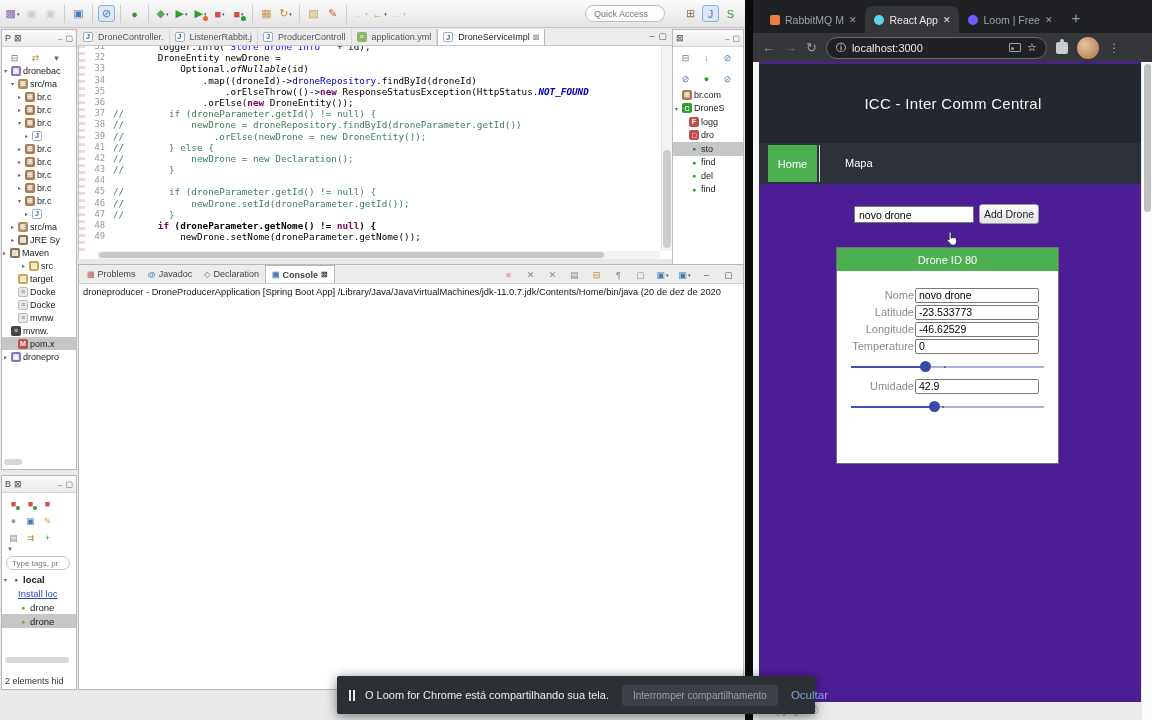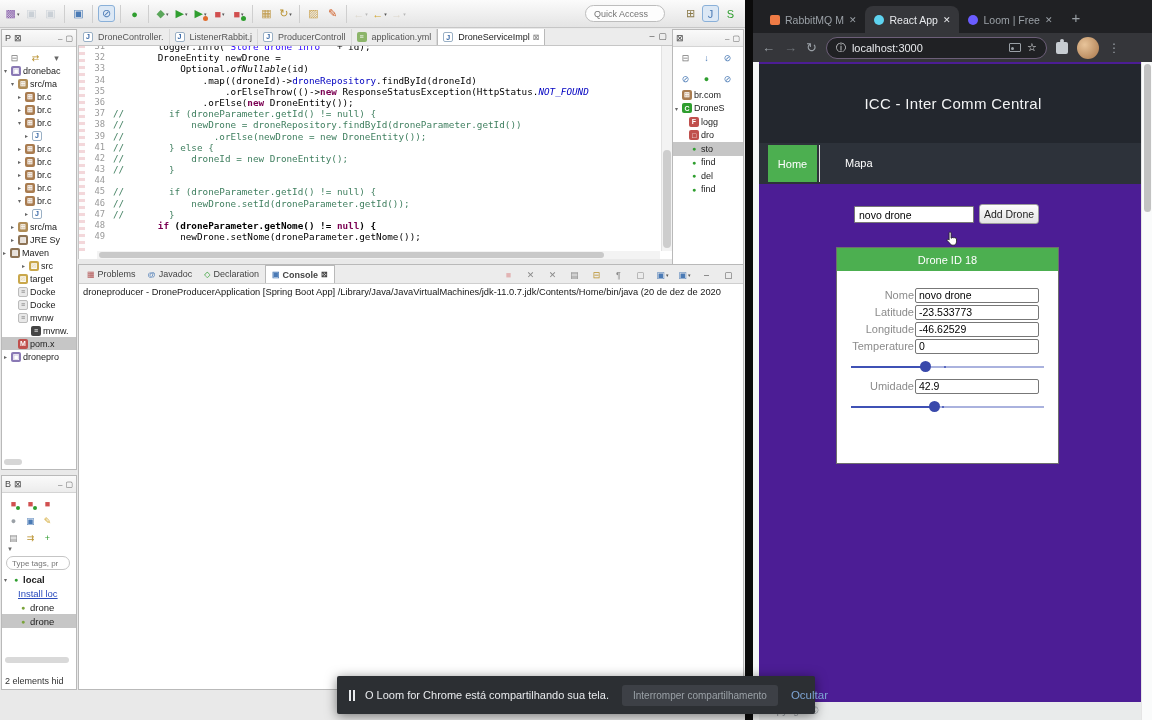--- a/index.html
+++ b/index.html
@@ -37,21 +37,21 @@
   .etab .x{font-size:8px;color:#777}
   #etab-win{position:absolute;right:78px;top:31px;display:flex;gap:4px;font-size:9px;color:#555}
 
   #editor{position:absolute;left:78px;top:46px;width:594px;height:213px;background:#fff;border-left:1px solid #c6c6c6;overflow:hidden}
   #gutter-strip{position:absolute;left:0;top:0;width:6px;bottom:8px;background:repeating-linear-gradient(0deg,#f3d7da 0 3px,#fdfdfd 3px 7px)}
   #code{position:absolute;left:6px;top:0;right:12px;bottom:8px;overflow:hidden;font-family:"DejaVu Sans Mono",monospace;font-size:9.3px;line-height:11.2px}
   .cline{white-space:pre;height:11.2px;display:flex;overflow:hidden}
   .cline:first-child{margin-top:-5px}
   .ln{width:20px;text-align:right;color:#9a9a9a;margin-right:8px;flex:none;font-size:8.8px}
   .seg-d{color:#000}.seg-k{color:#7b0052;font-weight:bold}.seg-c{color:#3f7f5f}
-  .seg-f{color:#0000c0}.seg-st{color:#0000c0;font-style:italic;font-weight:normal}
+  .seg-f{color:#0000c0}.seg-st{color:#0000c0;font-style:italic;font-weight:bold}
   .seg-str{color:#2a00ff}.seg-it{color:#000;font-style:italic}
   .row-bold .seg-d{font-weight:bold}
   #editor-vscroll{position:absolute;right:0;top:0;width:11px;bottom:8px;background:#f3f3f3;border-left:1px solid #e2e2e2}
   #editor-vscroll .thumb{position:absolute;left:1px;right:1px;top:104px;height:98px;background:#cdcdcd;border-radius:5px}
   #editor-hscroll{position:absolute;left:18px;right:12px;bottom:0;height:8px;background:#f3f3f3}
   #editor-hscroll .thumb{position:absolute;left:2px;width:505px;top:1px;bottom:1px;background:#c9c9c9;border-radius:4px}
 
   #outline-panel{left:672px;top:29px;width:72px;height:450px}
   #outline-tree{position:absolute;top:58px;left:0;right:0;bottom:4px;overflow:hidden}
   #outline-tree .trow{height:13.5px}
@@ -279,21 +279,21 @@
         <div class="trow" style="padding-left: 9px;">
           <span class="caret"></span>
           <span class="ticon" style="background: rgb(232, 232, 232); color: rgb(119, 119, 119); border: 1px solid rgb(187, 187, 187);">≡</span>
           <span>Docke</span>
         </div>
         <div class="trow" style="padding-left: 9px;">
           <span class="caret"></span>
           <span class="ticon" style="background: rgb(232, 232, 232); color: rgb(119, 119, 119); border: 1px solid rgb(187, 187, 187);">≡</span>
           <span>mvnw</span>
         </div>
-        <div class="trow" style="padding-left: 22px;">
+        <div class="trow" style="padding-left: 2px;">
           <span class="caret"></span>
           <span class="ticon" style="background: rgb(68, 68, 68);">≡</span>
           <span>mvnw.</span>
         </div>
         <div class="trow sel" style="padding-left: 9px;">
           <span class="caret"></span>
           <span class="ticon" style="background: rgb(192, 80, 77);">M</span>
           <span>pom.x</span>
         </div>
         <div class="trow" style="padding-left: 2px;">
@@ -339,21 +339,21 @@
         <div class="cline"><span class="ln">31</span><span class="seg-d">        logger.info(</span><span class="seg-str">"Store drone info "</span><span class="seg-d"> + id);</span></div>
         <div class="cline"><span class="ln">32</span><span class="seg-d">        DroneEntity newDrone =</span></div>
         <div class="cline"><span class="ln">33</span><span class="seg-d">            Optional.</span><span class="seg-it">ofNullable</span><span class="seg-d">(id)</span></div>
         <div class="cline"><span class="ln">34</span><span class="seg-d">                .map((droneId)-&gt;</span><span class="seg-f">droneRepository</span><span class="seg-d">.findById(droneId)</span></div>
         <div class="cline"><span class="ln">35</span><span class="seg-d">                    .orElseThrow(()-&gt;</span><span class="seg-k">new</span><span class="seg-d"> ResponseStatusException(HttpStatus.</span><span class="seg-st">NOT_FOUND</span></div>
         <div class="cline"><span class="ln">36</span><span class="seg-d">                .orElse(</span><span class="seg-k">new</span><span class="seg-d"> DroneEntity());</span></div>
         <div class="cline"><span class="ln">37</span><span class="seg-c">//        if (droneParameter.getId() != null) {</span></div>
         <div class="cline"><span class="ln">38</span><span class="seg-c">//            newDrone = droneRepository.findById(droneParameter.getId())</span></div>
         <div class="cline"><span class="ln">39</span><span class="seg-c">//                .orElse(newDrone = new DroneEntity());</span></div>
         <div class="cline"><span class="ln">41</span><span class="seg-c">//        } else {</span></div>
-        <div class="cline"><span class="ln">42</span><span class="seg-c">//            droneId = new DroneEntity();</span></div>
+        <div class="cline"><span class="ln">42</span><span class="seg-c">//            newDrone = new Declaration();</span></div>
         <div class="cline"><span class="ln">43</span><span class="seg-c">//        }</span></div>
         <div class="cline"><span class="ln">44</span></div>
         <div class="cline"><span class="ln">45</span><span class="seg-c">//        if (droneParameter.getId() != null) {</span></div>
         <div class="cline"><span class="ln">46</span><span class="seg-c">//            newDrone.setId(droneParameter.getId());</span></div>
         <div class="cline"><span class="ln">47</span><span class="seg-c">//        }</span></div>
         <div class="cline row-bold"><span class="ln">48</span><span class="seg-d">        </span><span class="seg-k">if</span><span class="seg-d"> (droneParameter.getNome() != </span><span class="seg-k">null</span><span class="seg-d">) {</span></div>
         <div class="cline"><span class="ln">49</span><span class="seg-d">            newDrone.setNome(droneParameter.getNome());</span></div>
       </div>
     <div id="editor-vscroll">
         <div class="thumb"></div>
@@ -550,21 +550,21 @@
     </div>
     <div id="page-nav">
       <div id="nav-home">Home</div>
       <div id="nav-sep"></div>
       <div id="nav-mapa">Mapa</div>
     </div>
     <input id="add-input" value="novo drone" style="">
     <button id="add-btn">Add Drone</button>
 
     <div id="card">
-      <div id="card-head">Drone ID 18</div>
+      <div id="card-head">Drone ID 80</div>
       <div id="card-body">
           <div class="frow">
             <span class="flabel">Nome</span>
             <input class="finput" value="novo drone" style="">
           </div>
           <div class="frow">
             <span class="flabel">Latitude</span>
             <input class="finput" value="-23.533773" style="">
           </div>
           <div class="frow">

